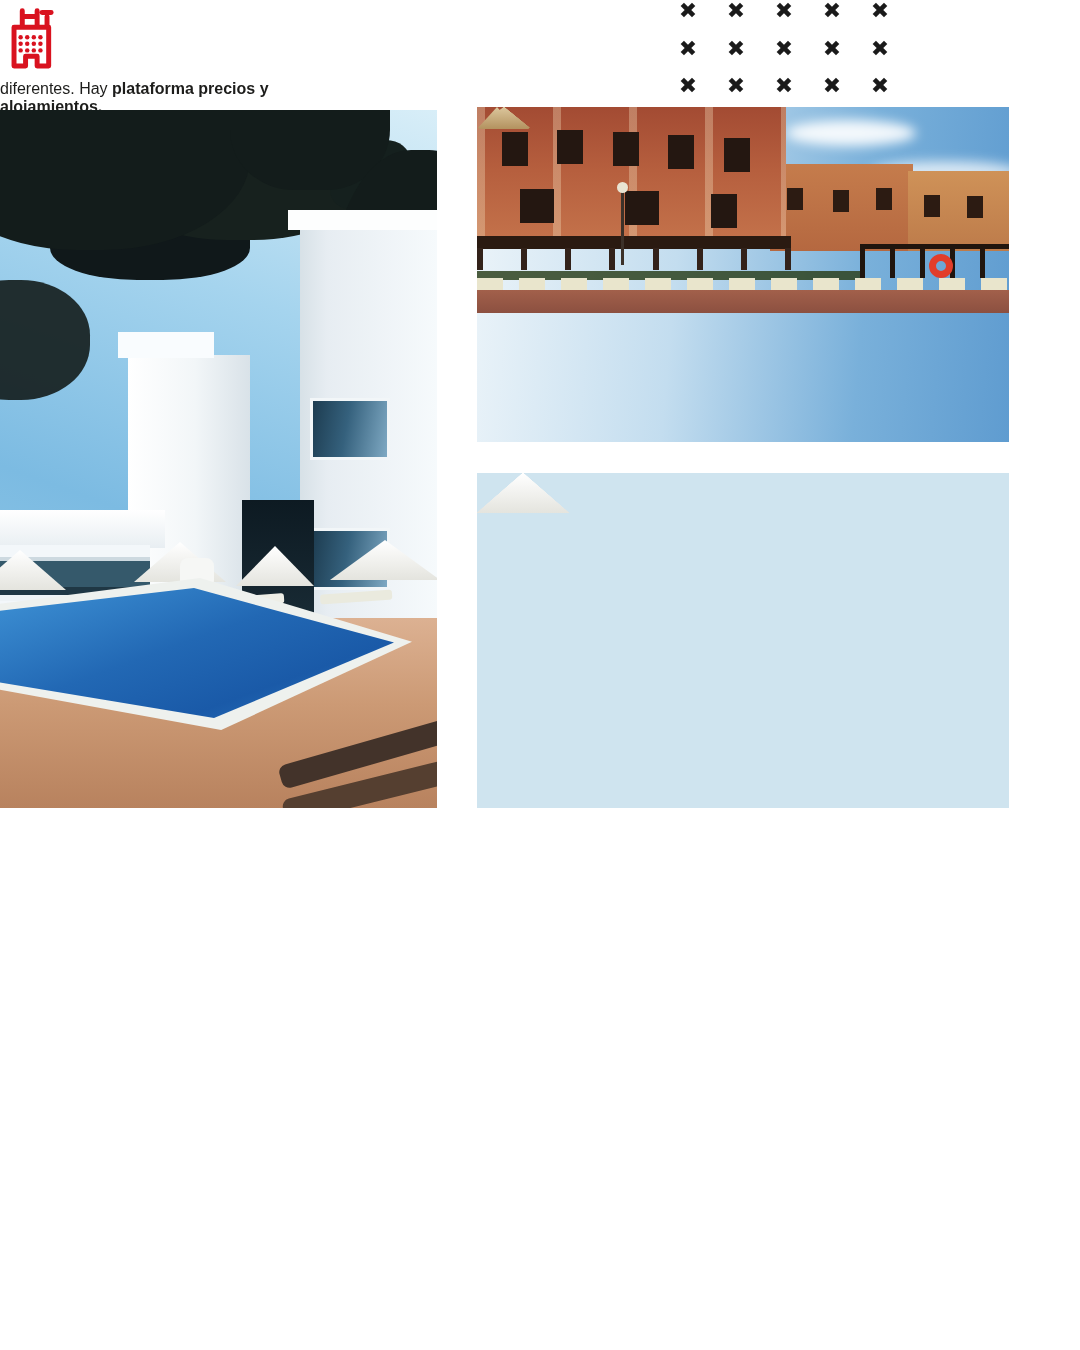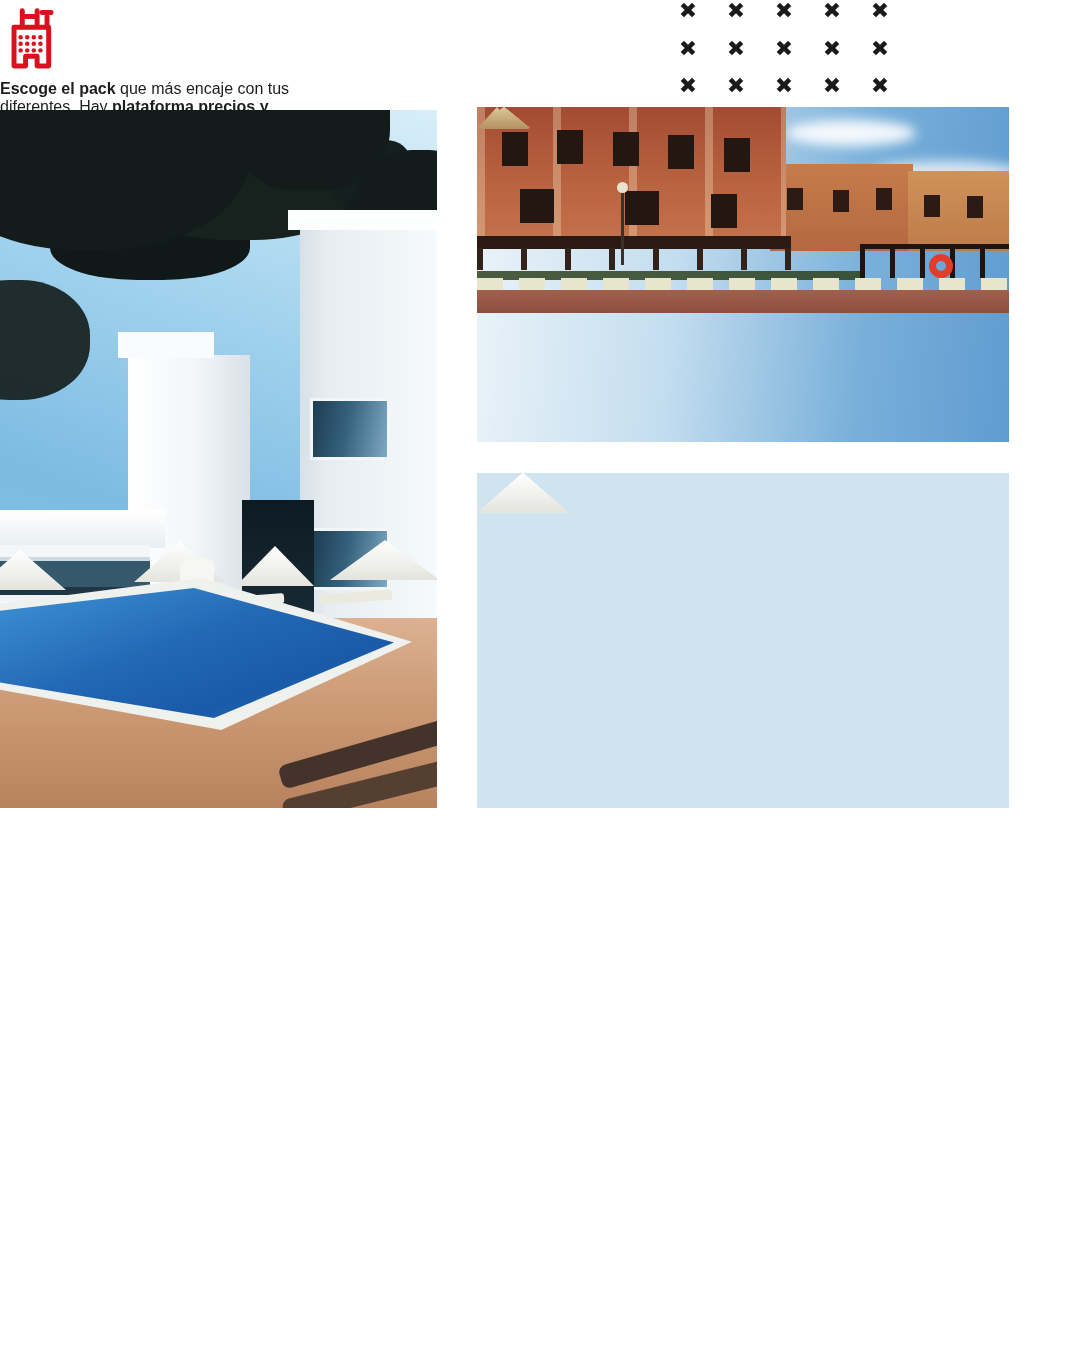--- a/index.html
+++ b/index.html
@@ -318,21 +318,20 @@
         <circle cx="41" cy="52" r="2.7"></circle>
         <circle cx="49" cy="52" r="2.7"></circle>
       <circle cx="25" cy="60" r="2.7"></circle>
         <circle cx="33" cy="60" r="2.7"></circle>
         <circle cx="41" cy="60" r="2.7"></circle>
         <circle cx="49" cy="60" r="2.7"></circle>
     </g>
   </svg>
 </div>
 <div class="step-text" id="text1">
-    <div class="line j"><b>Escoge el pack</b><span> que más encaje con tus</span></div>
     <div class="line j"><span>diferentes. Hay </span><b>plataforma precios y</b></div>
     <div class="line last"><b>alojamientos.</b></div>
   </div>
 
 <div class="step-icon" id="icon2">
   <svg width="66" height="76" viewBox="0 0 80 90" fill="none">
     <rect x="21" y="13" width="38" height="62" rx="9" stroke="#D9121F" stroke-width="6"></rect>
     <path d="M27 28 l5 5 9 -10 M44 30 H54" stroke="#D9121F" stroke-width="5.5" stroke-linecap="round" stroke-linejoin="round"></path>
     <path d="M27 45 l5 5 9 -10 M44 47 H54" stroke="#D9121F" stroke-width="5.5" stroke-linecap="round" stroke-linejoin="round"></path>
     <path d="M27 62 l5 5 9 -10 M44 64 H54" stroke="#D9121F" stroke-width="5.5" stroke-linecap="round" stroke-linejoin="round"></path>

